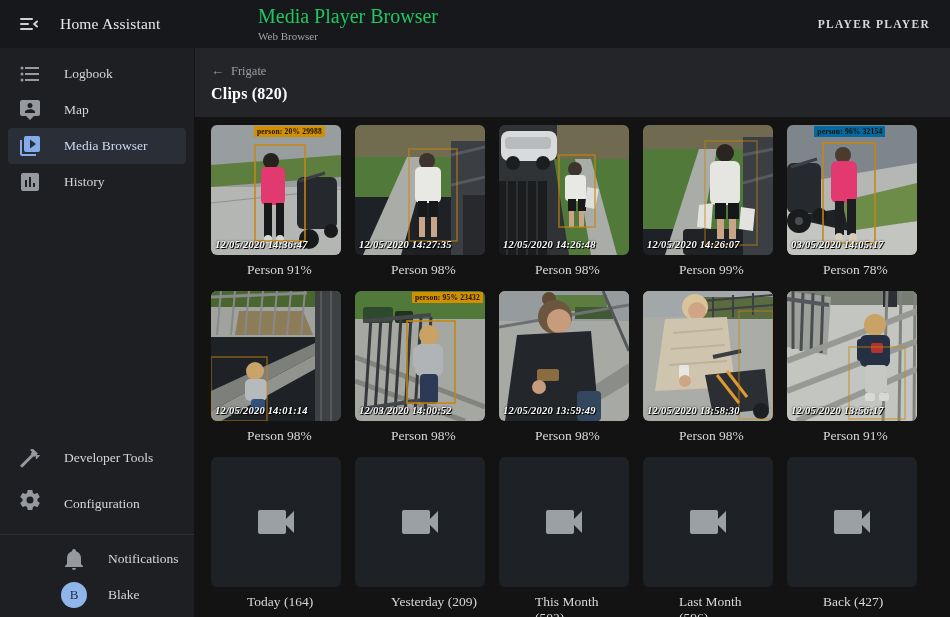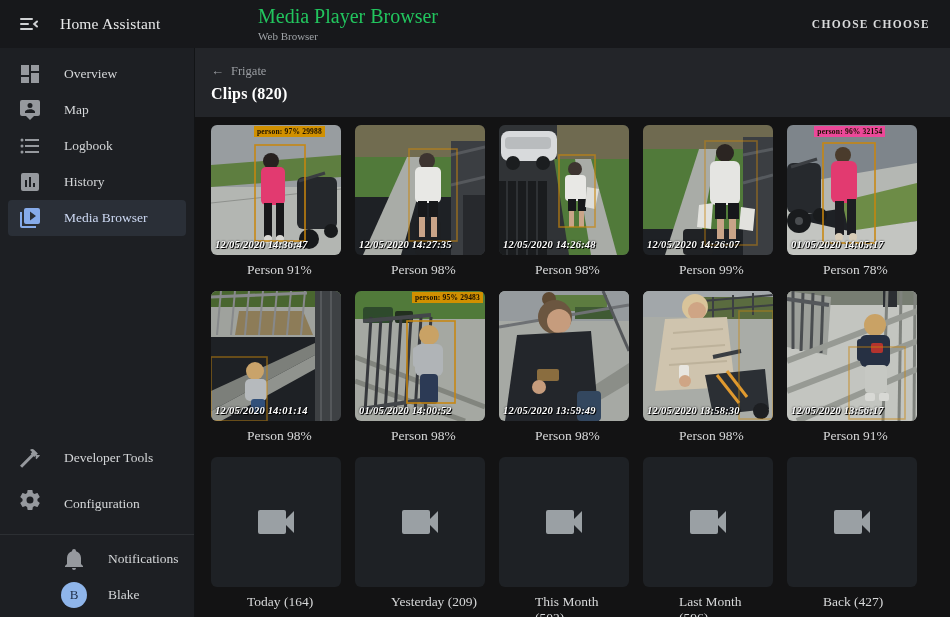--- a/index.html
+++ b/index.html
@@ -74,63 +74,55 @@
             <path d="M20 9.5L17.2 12L20 14.5"></path>
         </svg>
       </span>
       <span class="app-title">Home Assistant</span>
     </div>
     <div class="page-title-block">
       <div class="page-title">Media Player Browser</div>
       <div class="page-subtitle">Web Browser</div>
     </div>
     <div class="appbar-spacer"></div>
-    <button class="choose-player">CHOOSE CHOOSE</button>
+    <button class="choose-player">PLAYER PLAYER</button>
   </header>
 
   <aside class="sidebar">
     <div class="side-item">
       <span class="s-icon">
         <svg viewBox="0 0 24 24" fill="currentColor">
-            <path d="M13,3V9H21V3M13,21H21V11H13M3,21H11V15H3M3,13H11V3H3V13Z"></path>
+            <path d="M7,5H21V7H7V5M7,13V11H21V13H7M4,4.5A1.5,1.5 0 0,1 5.5,6A1.5,1.5 0 0,1 4,7.5A1.5,1.5 0 0,1 2.5,6A1.5,1.5 0 0,1 4,4.5M4,10.5A1.5,1.5 0 0,1 5.5,12A1.5,1.5 0 0,1 4,13.5A1.5,1.5 0 0,1 2.5,12A1.5,1.5 0 0,1 4,10.5M7,19V17H21V19H7M4,16.5A1.5,1.5 0 0,1 5.5,18A1.5,1.5 0 0,1 4,19.5A1.5,1.5 0 0,1 2.5,18A1.5,1.5 0 0,1 4,16.5Z"></path>
           </svg>
       </span>
-      <span class="s-label">Overview</span>
+      <span class="s-label">Logbook</span>
     </div>
     <div class="side-item">
       <span class="s-icon">
         <svg viewBox="0 0 24 24" fill="currentColor">
             <path d="M20,2H4A2,2 0 0,0 2,4V16A2,2 0 0,0 4,18H8L12,22L16,18H20A2,2 0 0,0 22,16V4A2,2 0 0,0 20,2M12,5A2.5,2.5 0 0,1 14.5,7.5A2.5,2.5 0 0,1 12,10A2.5,2.5 0 0,1 9.5,7.5A2.5,2.5 0 0,1 12,5M17,15H7V13.75C7,12.09 10.34,11.25 12,11.25C13.66,11.25 17,12.09 17,13.75V15Z"></path>
           </svg>
       </span>
       <span class="s-label">Map</span>
     </div>
-    <div class="side-item">
+    <div class="side-item selected">
       <span class="s-icon">
         <svg viewBox="0 0 24 24" fill="currentColor">
-            <path d="M7,5H21V7H7V5M7,13V11H21V13H7M4,4.5A1.5,1.5 0 0,1 5.5,6A1.5,1.5 0 0,1 4,7.5A1.5,1.5 0 0,1 2.5,6A1.5,1.5 0 0,1 4,4.5M4,10.5A1.5,1.5 0 0,1 5.5,12A1.5,1.5 0 0,1 4,13.5A1.5,1.5 0 0,1 2.5,12A1.5,1.5 0 0,1 4,10.5M7,19V17H21V19H7M4,16.5A1.5,1.5 0 0,1 5.5,18A1.5,1.5 0 0,1 4,19.5A1.5,1.5 0 0,1 2.5,18A1.5,1.5 0 0,1 4,16.5Z"></path>
+            <path d="M4,6H2V20A2,2 0 0,0 4,22H18V20H4V6M20,2H8A2,2 0 0,0 6,4V16A2,2 0 0,0 8,18H20A2,2 0 0,0 22,16V4A2,2 0 0,0 20,2M12,14.5V5.5L18,10L12,14.5Z"></path>
           </svg>
       </span>
-      <span class="s-label">Logbook</span>
+      <span class="s-label">Media Browser</span>
     </div>
     <div class="side-item">
       <span class="s-icon">
         <svg viewBox="0 0 24 24" fill="currentColor">
             <path d="M17,17H15V13H17M13,17H11V7H13M9,17H7V10H9M19,3H5A2,2 0 0,0 3,5V19A2,2 0 0,0 5,21H19A2,2 0 0,0 21,19V5A2,2 0 0,0 19,3Z"></path>
           </svg>
       </span>
       <span class="s-label">History</span>
-    </div>
-    <div class="side-item selected">
-      <span class="s-icon">
-        <svg viewBox="0 0 24 24" fill="currentColor">
-            <path d="M4,6H2V20A2,2 0 0,0 4,22H18V20H4V6M20,2H8A2,2 0 0,0 6,4V16A2,2 0 0,0 8,18H20A2,2 0 0,0 22,16V4A2,2 0 0,0 20,2M12,14.5V5.5L18,10L12,14.5Z"></path>
-          </svg>
-      </span>
-      <span class="s-label">Media Browser</span>
     </div>
 
     <div class="side-spacer"></div>
 
     <div class="side-item">
       <span class="s-icon">
         <svg viewBox="0 0 24 24" fill="currentColor">
             <path d="M2,19.63L13.43,8.2L12.72,7.5L14.14,6.07L12,3.89C13.2,2.7 15.09,2.7 16.27,3.89L19.87,7.5L18.45,8.91H21.29L22,9.62L18.45,13.21L17.74,12.5V9.62L16.27,11.04L15.56,10.33L4.13,21.76L2,19.63Z"></path>
           </svg>
       </span>
@@ -185,21 +177,21 @@
               <circle cx="120" cy="106" r="7" fill="#17191b"></circle>
               <line x1="88" y1="56" x2="114" y2="48" stroke="#3a3d41" stroke-width="3"></line>
               <circle cx="60" cy="36" r="8" fill="#272120"></circle>
               <rect x="50" y="42" width="24" height="38" fill="#e23a70" rx="5"></rect>
               <rect x="53" y="78" width="8" height="34" fill="#17181a"></rect>
               <rect x="65" y="78" width="8" height="34" fill="#17181a"></rect>
               <circle cx="57" cy="114" r="4" fill="#d8d8d4"></circle>
               <circle cx="69" cy="114" r="4" fill="#d8d8d4"></circle>
               <rect x="44" y="20" width="50" height="96" fill="none" stroke="#c8860d" stroke-width="1.6" opacity="0.95"></rect>
             </svg>
-      <div class="chip" style="background: rgb(209, 144, 0); left: 33%;">person: 97% 29988</div>
+      <div class="chip" style="background: rgb(209, 144, 0); left: 33%;">person: 20% 29988</div>
       <div class="osd">12/05/2020 14:36:47</div>
     </div>
     <figcaption class="cap">Person 91%</figcaption>
   </figure>
 
   <figure class="cell" style="margin:0">
     <div class="thumb">
       <svg class="scene" viewBox="0 0 130 130">
               <rect x="0" y="0" width="130" height="38" fill="#716c50"></rect>
               <rect x="0" y="32" width="130" height="40" fill="#517a3a"></rect>
@@ -293,22 +285,22 @@
               <circle cx="12" cy="96" r="4" fill="#4a4d50"></circle>
               <circle cx="33" cy="90" r="7" fill="#191b1d"></circle>
               <circle cx="56" cy="30" r="8" fill="#4a3b2c"></circle>
               <rect x="44" y="36" width="26" height="42" fill="#e23a70" rx="6"></rect>
               <rect x="48" y="76" width="9" height="34" fill="#1d1e22"></rect>
               <rect x="60" y="74" width="9" height="36" fill="#1d1e22"></rect>
               <circle cx="52" cy="112" r="4" fill="#d9cdb8"></circle>
               <circle cx="66" cy="112" r="4" fill="#d9cdb8"></circle>
               <rect x="36" y="18" width="52" height="100" fill="none" stroke="#c8860d" stroke-width="1.6" opacity="0.95"></rect>
             </svg>
-      <div class="chip" style="background: #ec4899; left: 21%;">person: 96% 32154</div>
-      <div class="osd">01/05/2020 14:05:17</div>
+      <div class="chip" style="background: #0369a1; left: 21%;">person: 96% 32154</div>
+      <div class="osd">03/05/2020 14:05:17</div>
     </div>
     <figcaption class="cap">Person 78%</figcaption>
   </figure>
 
   <figure class="cell" style="margin:0">
     <div class="thumb">
       <svg class="scene" viewBox="0 0 130 130">
               <rect x="0" y="0" width="130" height="46" fill="#9fa29d"></rect>
               <rect x="0" y="0" width="130" height="16" fill="#49662f"></rect>
               <polygon points="28,20 92,20 102,44 24,44" fill="#8d7c58"></polygon>
@@ -353,22 +345,22 @@
               <line x1="66" y1="26" x2="60" y2="122" stroke="#37393d" stroke-width="3"></line>
               <line x1="76" y1="26" x2="70" y2="122" stroke="#37393d" stroke-width="3"></line>
               <line x1="8" y1="30" x2="76" y2="24" stroke="#44474b" stroke-width="4"></line>
               <line x1="6" y1="118" x2="74" y2="108" stroke="#44474b" stroke-width="4"></line>
               <circle cx="74" cy="44" r="10" fill="#c9a265"></circle>
               <rect x="58" y="56" width="8" height="20" fill="#b0b4b7" rx="3"></rect>
               <rect x="60" y="53" width="28" height="32" fill="#b0b4b7" rx="6"></rect>
               <rect x="65" y="83" width="18" height="30" fill="#2c3a55" rx="4"></rect>
               <rect x="52" y="30" width="48" height="82" fill="none" stroke="#c8860d" stroke-width="1.6" opacity="0.95"></rect>
             </svg>
-      <div class="chip" style="background: rgb(209, 144, 0); right: 2px;">person: 95% 29483</div>
-      <div class="osd">01/05/2020 14:00:52</div>
+      <div class="chip" style="background: rgb(209, 144, 0); right: 2px;">person: 95% 23432</div>
+      <div class="osd">12/03/2020 14:00:52</div>
     </div>
     <figcaption class="cap">Person 98%</figcaption>
   </figure>
 
   <figure class="cell" style="margin:0">
     <div class="thumb">
       <svg class="scene" viewBox="0 0 130 130">
               <rect x="0" y="0" width="130" height="130" fill="#a6a9a4"></rect>
               <rect x="0" y="0" width="130" height="30" fill="#969b9e"></rect>
               <rect x="52" y="4" width="56" height="16" fill="#5d7c40"></rect>

